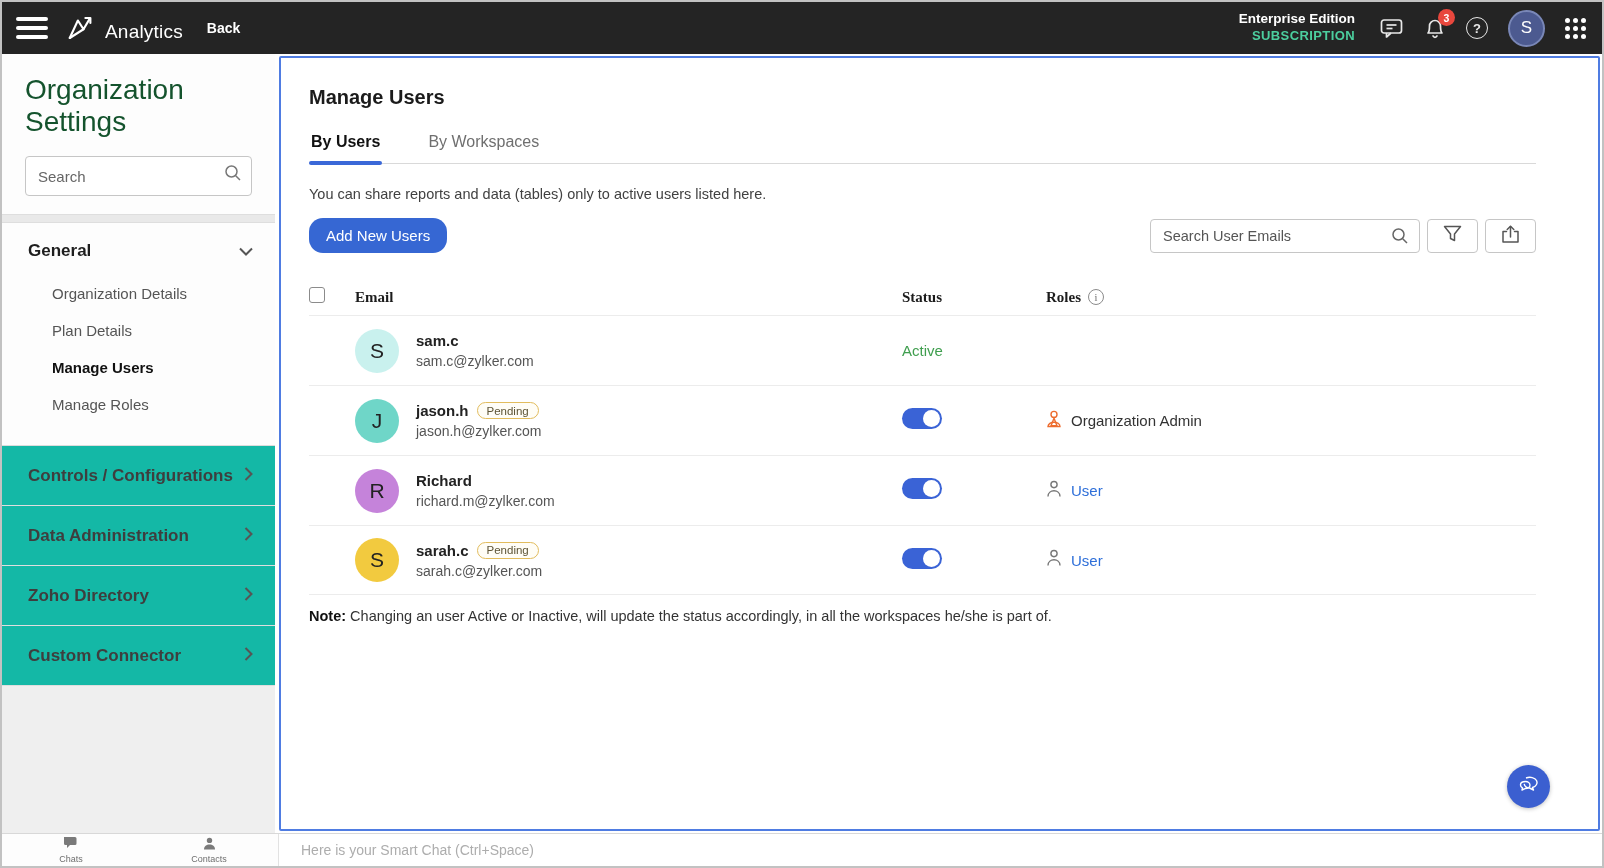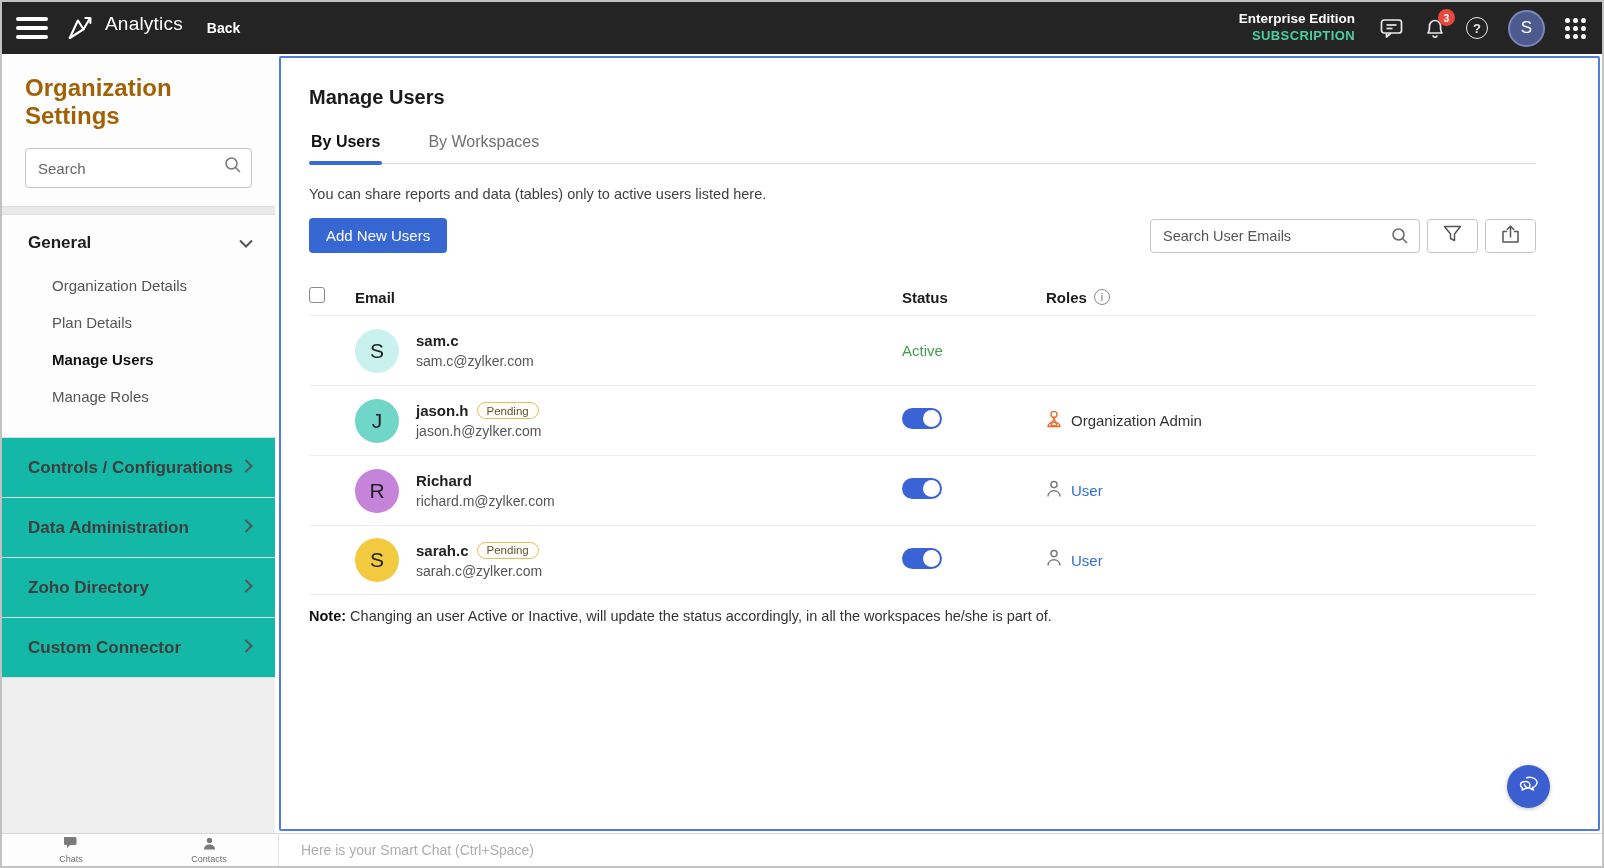--- a/index.html
+++ b/index.html
@@ -8,21 +8,21 @@
 
   .screen{ position:relative; width:1604px; height:868px; border:2px solid #c2c2c2;
            background:#fff; overflow:hidden; display:flex; flex-direction:column; }
 
   
   .topbar{ height:52px; background:#242424; display:flex; align-items:center;
            padding:0 16px 0 14px; flex:0 0 auto; }
   .hamburger{ width:32px; height:22px; display:flex; flex-direction:column; justify-content:space-between;
               background:none; border:none; cursor:pointer; }
   .hamburger span{ display:block; height:4px; background:#fff; border-radius:2px; }
-  .brand{ display:flex; align-items:flex-start; margin-left:18px; }
+  .brand{ display:flex; align-items:flex-end; margin-left:18px; }
   .brand svg{ display:block; }
   .brand-name{ color:#fff; font-size:19px; font-weight:400; margin-left:9px; letter-spacing:.2px; }
   .back-link{ color:#fff; font-size:14px; font-weight:700; margin-left:24px; background:none; border:none; cursor:pointer; }
   .topbar-right{ margin-left:auto; display:flex; align-items:center; gap:20px; }
   .edition{ text-align:right; line-height:1.25; margin-right:4px; }
   .edition .l1{ color:#fff; font-size:13.5px; font-weight:700; }
   .edition .l2{ color:#4ccf9f; font-size:13px; font-weight:700; letter-spacing:.4px; }
   .tb-icon{ background:none; border:none; cursor:pointer; position:relative; display:flex; align-items:center; justify-content:center; }
   .badge{ position:absolute; top:-7px; right:-9px; min-width:17px; height:17px; border-radius:9px;
           background:#e8473d; color:#fff; font-size:10.5px; font-weight:700; display:flex; align-items:center; justify-content:center; padding:0 4px; }
@@ -32,21 +32,21 @@
                color:#fff; font-size:17px; display:flex; align-items:center; justify-content:center; }
   .grid-icon{ display:grid; grid-template-columns:repeat(3,5px); grid-gap:3px; }
   .grid-icon i{ width:5px; height:5px; background:#fff; border-radius:50%; }
 
   
   .bodyrow{ flex:1 1 auto; display:flex; min-height:0; }
 
   
   .sidebar{ width:273px; flex:0 0 auto; background:#efefef; display:flex; flex-direction:column; overflow:hidden; }
   .sb-top{ background:#fdfdfd; padding:20px 23px 18px; }
-  .sb-title{ font-size:24px; font-weight:700; color:#a16207; }
+  .sb-title{ font-size:28px; font-weight:400; color:#14532d; }
   .sb-search{ margin-top:18px; position:relative; }
   .sb-search input{ width:227px; height:40px; border:1px solid #c6c6c6; border-radius:4px; background:#fff;
                     font-size:15px; color:#333; padding:0 34px 0 12px; outline:none;
                     font-family:"Liberation Sans",sans-serif; }
   .sb-search input::placeholder{ color:#666; }
   .sb-search .mag{ position:absolute; right:10px; top:8px; }
   .sb-band{ height:9px; background:#e9e9e9; border-top:1px solid #dedede; border-bottom:1px solid #dedede; }
   .sb-open{ background:#fdfdfd; padding-bottom:22px; border-bottom:1px solid #dcdcdc; }
   .sb-sec-head{ display:flex; align-items:center; justify-content:space-between; padding:18px 22px 14px 26px; cursor:pointer; }
   .sb-sec-head .lbl{ font-size:17px; font-weight:700; color:#1e1e1e; }
@@ -61,41 +61,41 @@
   .panel{ flex:1 1 auto; margin:2px 2px 2px 4px; border:2px solid #4f7ce2; border-radius:2px;
           background:#fff; position:relative; overflow:hidden; }
   .content{ padding:0 62px 0 28px; }
   .page-title{ font-size:20px; font-weight:700; color:#1b1b1b; margin-top:28px; }
   .tabs{ display:flex; gap:44px; margin-top:18px; border-bottom:1px solid #d9d9d9; }
   .tab{ font-size:16px; color:#6f6f6f; padding:6px 2px 12px; background:none; border:none; cursor:pointer; position:relative; }
   .tab.active{ color:#111; font-weight:700; }
   .tab.active::after{ content:""; position:absolute; left:0; right:0; bottom:-2px; height:4px; background:#3a68d8; border-radius:2px; }
   .info-text{ font-size:14.5px; color:#414141; margin-top:22px; }
   .controls{ display:flex; align-items:center; margin-top:16px; }
-  .btn-primary{ background:#3667d3; color:#fff; border:none; border-radius:4px; font-size:15px;
+  .btn-primary{ background:#3667d3; color:#fff; border:none; border-radius:14px; font-size:15px;
                 padding:9px 17px; cursor:pointer; font-family:"Liberation Sans",sans-serif; }
   .controls-right{ margin-left:auto; display:flex; align-items:center; gap:7px; }
   .user-search{ position:relative; }
   .user-search input{ width:270px; height:34px; border:1px solid #c6c6c6; border-radius:4px; font-size:14.5px;
                       color:#6d28d9; padding:0 36px 0 12px; outline:none; font-family:"Liberation Sans",sans-serif; }
   .user-search input::placeholder{ color:#555; }
   .user-search .mag{ position:absolute; right:11px; top:8px; }
   .icon-btn{ width:51px; height:34px; border:1px solid #c6c6c6; border-radius:4px; background:#fff;
              display:flex; align-items:center; justify-content:center; cursor:pointer; }
 
   
   .utable{ margin-top:26px; }
   .thead{ display:flex; align-items:center; height:36px; }
   .trow{ display:flex; align-items:center; height:70px; border-top:1px solid #ececec; }
   .utable .tend{ border-bottom:1px solid #ececec; }
   .t-check{ width:46px; }
   .t-email{ width:547px; display:flex; align-items:center; }
   .t-status{ width:144px; }
   .t-roles{ flex:1; display:flex; align-items:center; }
-  .hcell{ font-size:15px; font-weight:700; color:#1c1c1c; display:flex; align-items:center; gap:7px; }
+  .hcell{ font-size:15px; font-weight:700; color:#1c1c1c; display:flex; align-items:center; gap:7px;font-family:Liberation Serif, serif; }
   .checkbox{ width:16px; height:16px; border:1.5px solid #8b8b8b; border-radius:3px; background:#fff; display:inline-block; cursor:pointer; }
   .info-i{ width:16px; height:16px; border:1.3px solid #8b8b8b; border-radius:50%; color:#6d6d6d;
            font-size:10.5px; font-weight:400; display:inline-flex; align-items:center; justify-content:center; font-style:normal; }
   .row-avatar{ width:44px; height:44px; border-radius:50%; display:flex; align-items:center; justify-content:center;
                font-size:21px; color:#222; flex:0 0 auto; }
   .uinfo{ margin-left:17px; }
   .uname-line{ display:flex; align-items:center; gap:8px; }
   .uname{ font-size:15px; font-weight:700; color:#222; }
   .pill{ border:1px solid #e2bc5d; border-radius:10px; padding:1.5px 9px; font-size:11.5px; color:#5d5436; background:#fffdf6; }
   .uemail{ font-size:14px; color:#555; margin-top:4px; }

